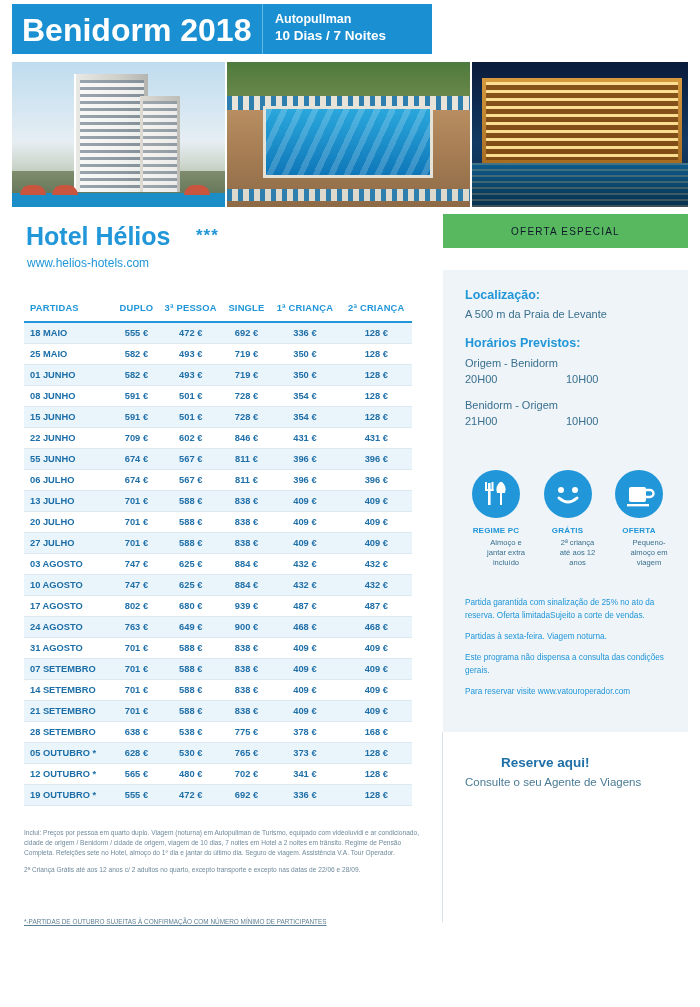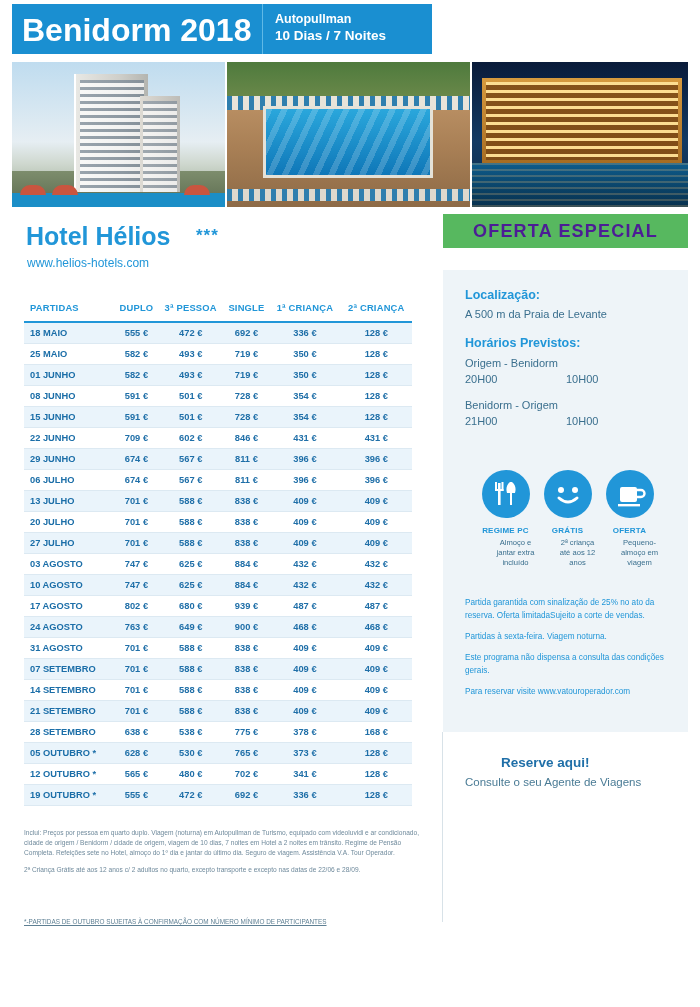--- a/index.html
+++ b/index.html
@@ -77,22 +77,22 @@
      background:repeating-linear-gradient(to bottom,rgba(255,200,120,.22) 0 2px,transparent 2px 6px);}
 
   
   .hotel-name { position:absolute; left:26px; top:222px; font-size:25px; color:#2196d8; font-weight:bold; }
   .stars { position:absolute; left:196px; top:226px; font-size:17px; color:#2196d8; letter-spacing:1px; font-weight:bold;}
   .hotel-url { position:absolute; left:27px; top:256px; font-size:12px; color:#2196d8; }
 
   
   .oferta {
     position:absolute; left:443px; top:214px; width:245px; height:34px;
-    background:#57b85f; color:#4c1d95; font-size:18px; letter-spacing:1.2px;
-    display:flex; align-items:center; justify-content:center; font-weight:bold;
+    background:#57b85f; color:#0f172a; font-size:10px; letter-spacing:1.2px;
+    display:flex; align-items:center; justify-content:center; font-weight:normal;
   }
 
   
   .table-wrap { position:absolute; left:24px; top:296px; width:388px; }
   table { border-collapse:collapse; width:388px; font-size:9.4px; }
   thead th {
     color:#2196d8; font-size:9.4px; font-weight:bold; padding:6px 0 8px 0;
     border-bottom:2px solid #2196d8; text-align:center; letter-spacing:.2px;
   }
   thead th.first { text-align:left; padding-left:6px; }
@@ -105,21 +105,21 @@
 
   
   .right-panel { position:absolute; left:443px; top:270px; width:245px; height:462px; background:#eef4f8; }
   .rp-inner { padding:18px 20px 0 22px; }
   .rp-h { color:#2196d8; font-size:12.5px; font-weight:bold; margin:0 0 5px 0; }
   .rp-t { color:#3a6f8e; font-size:11px; margin:0 0 14px 0; line-height:15px;}
   .hor-row { display:flex; gap:6px; color:#3a6f8e; font-size:11px; line-height:16px;}
   .hor-row .c1 { width:95px; }
   .hor-gap { height:10px; }
 
-  .icons { position:absolute; left:465px; top:470px; width:205px; display:flex; justify-content:center; }
+  .icons { position:absolute; left:465px; top:470px; width:205px; display:flex; justify-content:space-between; }
   .icon-col { width:62px; text-align:center; }
   .circle { width:48px; height:48px; border-radius:50%; background:#2196d8; margin:0 auto 7px auto; position:relative; }
   .ic-title { color:#2196d8; font-size:8px; font-weight:bold; letter-spacing:.2px; line-height:11px;}
   .ic-sub { color:#3a6f8e; font-size:7.6px; line-height:10px; margin-top:2px;margin-left:20px;}
 
   .notes { position:absolute; left:465px; top:596px; width:200px; color:#2196d8; font-size:8.2px; line-height:13px;}
   .notes p { margin:0 0 8px 0; }
 
   .reserve { position:absolute; left:443px; top:732px; width:245px; height:190px; background:#ffffff; }
   .res-h { position:absolute; left:22px; top:23px; color:#1f6fa8; font-size:13.5px; font-weight:bold;padding-left:36px;}
@@ -235,21 +235,21 @@
           </tr>
           <tr>
             <td class="first">22 JUNHO</td>
             <td>709 €</td>
             <td>602 €</td>
             <td>846 €</td>
             <td>431 €</td>
             <td>431 €</td>
           </tr>
           <tr class="alt">
-            <td class="first">29 JUNHO</td>
+            <td class="first">55 JUNHO</td>
             <td>674 €</td>
             <td>567 €</td>
             <td>811 €</td>
             <td>396 €</td>
             <td>396 €</td>
           </tr>
           <tr>
             <td class="first">06 JULHO</td>
             <td>674 €</td>
             <td>567 €</td>

